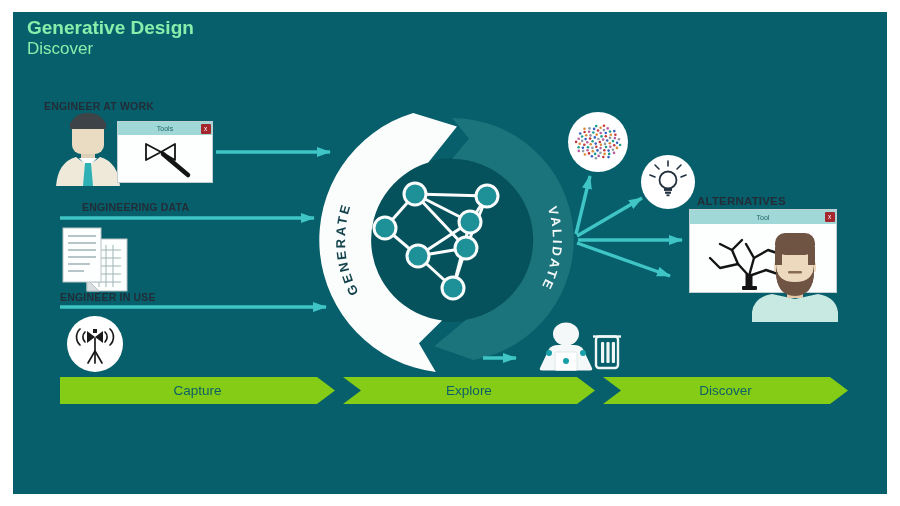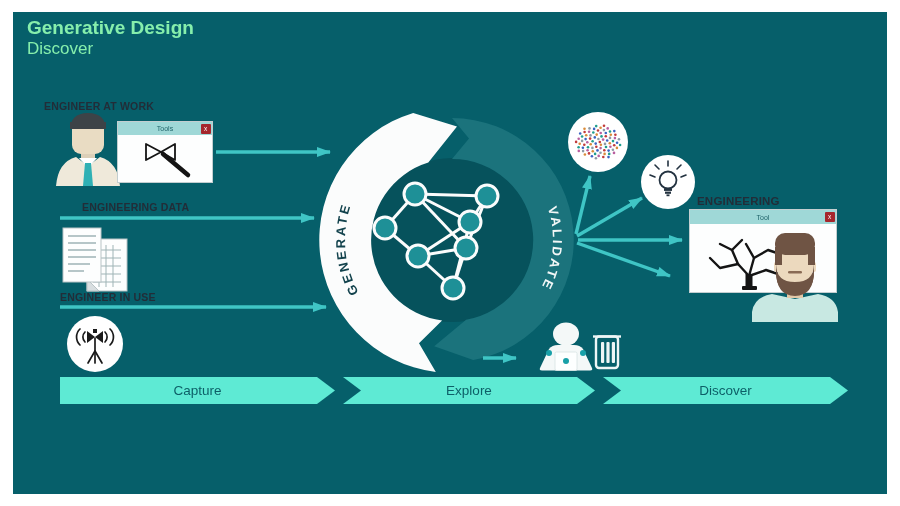--- a/index.html
+++ b/index.html
@@ -26,21 +26,21 @@
   .win-alt{left:676px;top:197px;width:148px;height:84px;}
   .win-bar{position:relative;height:13px;background:#9fd8d7;display:flex;align-items:center;
            justify-content:center;}
   .win-alt .win-bar{height:14px;}
   .win-title{font-size:7px;color:#20646a;line-height:1;}
   .win-close{position:absolute;right:1.5px;top:1.5px;width:10px;height:10px;background:#a5262c;
              color:#ffffff;font-size:6.5px;line-height:10px;text-align:center;border-radius:1px;}
   .win-body{position:relative;width:100%;height:calc(100% - 13px);}
 
   .band{position:absolute;left:0;top:365px;width:874px;height:27px;z-index:2;}
-  .stage{position:absolute;top:0;height:27px;background:#5eead4;display:flex;align-items:center;
+  .stage{position:absolute;top:0;height:27px;background:#84cc16;display:flex;align-items:center;
          justify-content:center;color:#0d5f67;font-size:13.5px;}
   .stage-head{clip-path:polygon(0 0,calc(100% - 18px) 0,100% 50%,calc(100% - 18px) 100%,0 100%);}
   .stage-mid{clip-path:polygon(0 0,calc(100% - 18px) 0,100% 50%,calc(100% - 18px) 100%,0 100%,18px 50%);}
   .seg1{left:47px;width:275px;}
   .seg2{left:330px;width:252px;}
   .seg3{left:590px;width:245px;}
 </style>
 </head>
 <body>
 
@@ -267,21 +267,21 @@
   </svg>
 
   <div class="title">
     <div class="t1">Generative Design</div>
     <div class="t2">Discover</div>
   </div>
 
   <div class="side-label lbl-engineer">ENGINEER AT WORK</div>
   <div class="side-label lbl-data">ENGINEERING DATA</div>
   <div class="side-label lbl-product">ENGINEER IN USE</div>
-  <div class="side-label lbl-alternatives">ENGINEERING</div>
+  <div class="side-label lbl-alternatives">ALTERNATIVES</div>
 
   <div class="win win-tools">
     <div class="win-bar">
       <span class="win-title">Tools</span>
       <span class="win-close">x</span>
     </div>
     <div class="win-body">
       <svg viewBox="0 0 94 48" width="94" height="48">
         <g stroke="#141414" stroke-width="1.8" fill="none" stroke-linejoin="round">
           <path d="M28,9 L43,17 L28,25 Z"></path>

